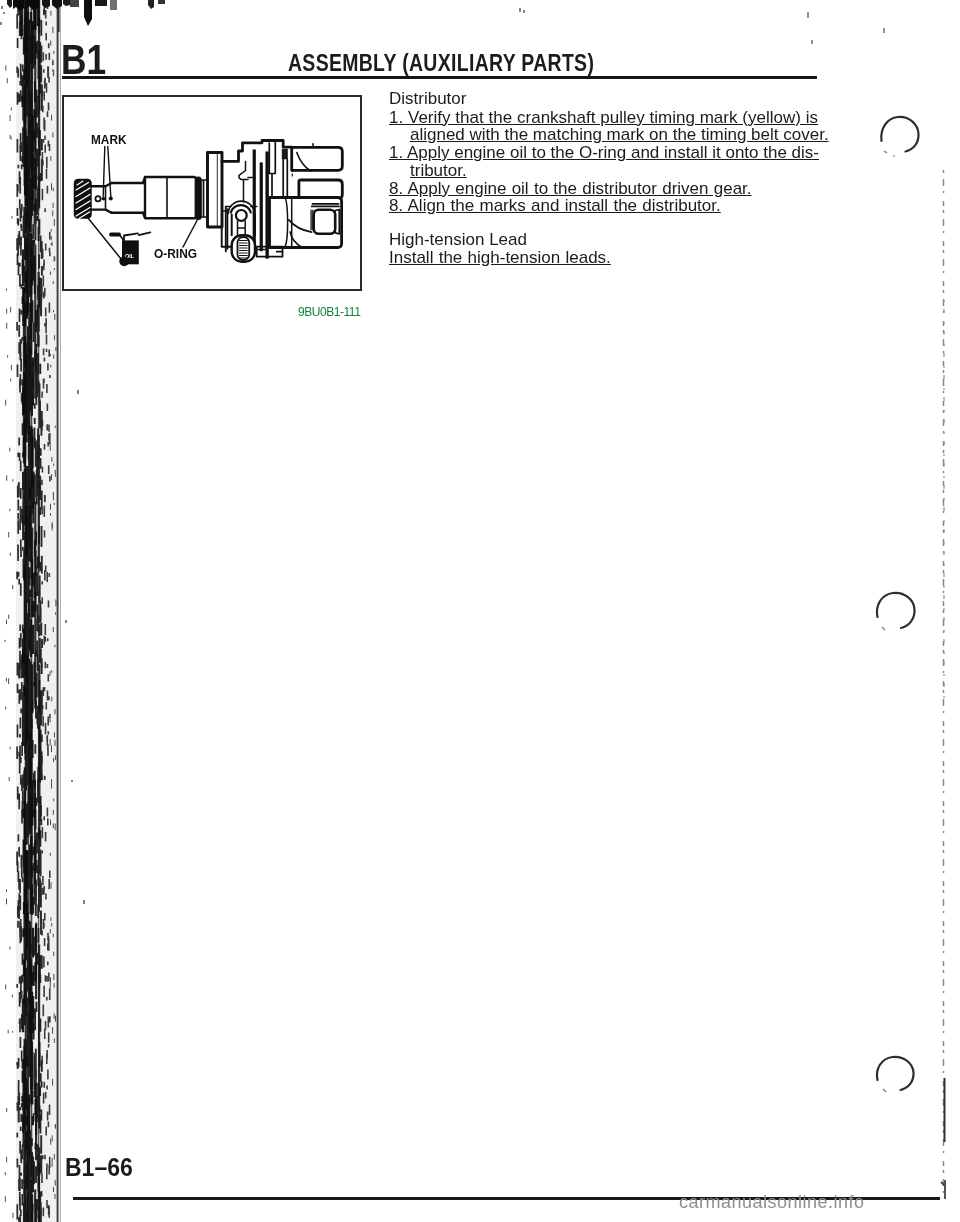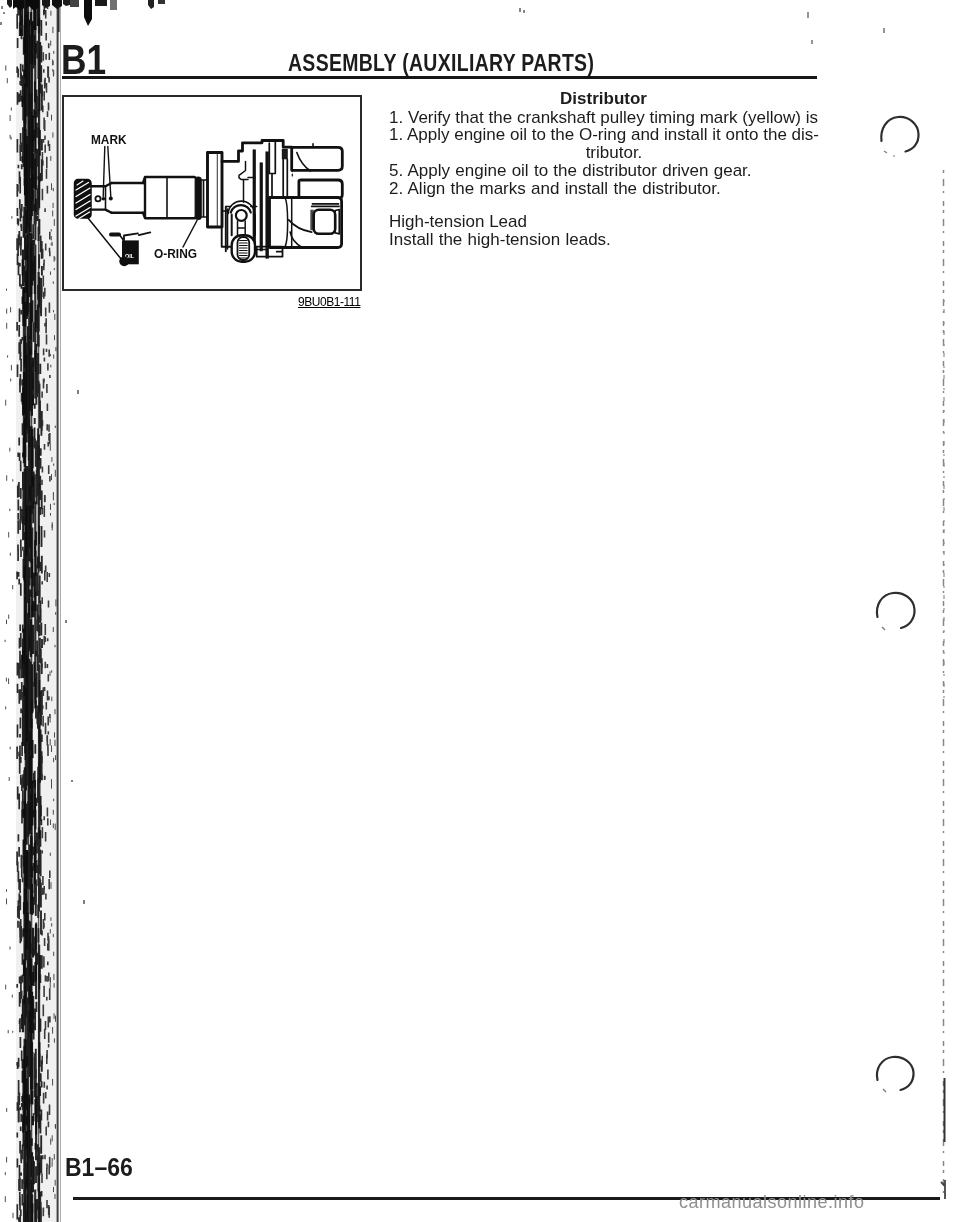--- a/index.html
+++ b/index.html
@@ -1,19 +1,19 @@
 <!DOCTYPE html>
 <html><head>
 <meta charset="utf-8">
 <style>
   html,body{margin:0;padding:0;}
   body{width:960px;height:1222px;background:#fff;font-family:"Liberation Sans",sans-serif;color:#1c1c1c;overflow:hidden;}
   #page{position:relative;width:960px;height:1222px;background:#fff;padding-left:19px;}
   .abs{position:absolute;}
-  .jline{white-space:nowrap;}
+  .jline{white-space:nowrap;text-decoration:underline;}
   .just{text-align:justify;text-align-last:justify;}
 </style>
 </head>
 <body>
 <div id="page">
 
   <svg class="abs" style="left:0;top:0;" width="130" height="1222" viewBox="0 0 130 1222">
   <rect x="16" y="0" width="42" height="1222" fill="#b5b5b5" opacity="0.20"></rect>
   <path d="M8.6 678.3v5.7M8.7 614.6v4.3M6.5 619.6v4.5M11.3 107.4v3.2M5.7 984.6v4.8M5.3 1196.2v5.9M10.2 746.7v2.6M5.1 639.8v2.2M6.5 288.6v2.1M8.7 532.1v5.4M9.2 777.0v4.0M10.3 552.7v3.1M13.0 1212.7v5.4M10.7 378.5v2.9M7.3 78.1v5.1M8.2 1029.9v3.5M12.7 1030.8v2.0M6.7 1108.0v3.9M12.8 479.2v2.3M10.0 946.5v3.1M5.7 399.7v5.9M11.1 136.7v3.0M5.8 65.4v5.2M6.4 677.7v3.8M6.5 889.3v2.5M10.1 134.8v3.7M6.7 322.8v5.9M11.4 364.9v5.5M6.7 475.4v5.4M10.1 115.0v6.0M6.7 308.6v5.1M7.6 355.3v2.3M5.7 706.4v3.0M9.8 447.7v3.8M12.7 585.0v4.3M11.9 216.1v2.6M12.3 994.6v3.0M6.5 898.5v5.8M6.6 1156.9v5.5M9.8 508.7v2.4M5.3 1172.2v3.0M10.6 307.1v5.3" stroke="#3a3a3a" stroke-width="1.0" opacity="0.9"></path>
   <path d="M20.6 351.8v5.3M21.3 76.3v6.0M20.4 1037.0v11.0M18.7 1116.7v5.7M17.1 322.0v8.8M17.4 208.1v7.8M20.4 153.3v7.7M22.3 1194.1v11.5M21.1 708.5v4.8M17.2 13.9v14.8M21.2 1172.4v3.3M20.8 583.2v12.5M18.9 1217.2v4.0M20.3 895.6v14.7M21.4 854.7v13.3M22.5 423.3v11.9M22.4 1060.0v8.4M21.7 1050.6v10.4M20.7 460.7v10.6M20.7 90.3v11.3M23.0 1070.6v12.5M19.3 893.2v10.6M19.6 1019.8v4.1M21.5 28.5v10.8M19.9 274.3v12.1M20.0 745.4v15.0M18.5 5.9v6.9M21.1 240.4v5.2M22.4 801.1v8.7M22.4 392.9v11.7M18.2 520.3v13.5M22.5 1071.2v8.0M20.5 380.0v4.8M20.0 1018.3v14.0M21.3 1156.7v6.6M18.0 544.5v6.6M18.3 499.5v11.1M20.0 378.6v13.9M22.9 546.7v4.0M17.2 1062.1v3.5M21.3 691.5v7.0M21.7 15.4v4.8M19.7 22.3v13.8M18.4 164.7v3.6M20.8 539.4v11.2M20.9 981.9v15.5M21.1 236.4v9.2M18.1 5.2v9.1M21.3 211.6v6.5M19.1 846.9v9.8M20.7 919.1v8.1M21.8 1103.0v4.1M22.6 877.6v4.7M19.7 758.9v14.8M19.3 689.4v14.4M21.8 1149.7v9.0M20.9 243.2v12.4M21.9 778.6v12.3M18.3 1095.4v15.7M22.9 650.3v13.3M18.9 1107.6v14.1M19.1 93.5v8.7M20.3 933.9v9.3M17.2 984.0v3.8M21.8 204.0v7.4M21.7 164.3v4.9M20.1 879.1v13.9M21.1 1151.5v9.4M22.7 97.5v5.9M20.2 347.7v12.5M20.8 632.9v14.0M20.4 374.1v8.0M22.1 1096.0v5.7M22.1 1179.3v9.8M20.4 238.4v10.0M20.0 734.0v3.4M22.8 624.6v8.2M21.8 682.1v9.4M21.1 72.8v10.0M19.5 1165.1v15.0M18.6 572.1v4.7M19.6 992.1v14.7M19.9 380.9v5.5M20.7 1126.4v4.7M21.7 19.9v5.5M18.4 834.3v7.2M19.1 751.8v4.4M21.4 142.5v9.6M18.5 234.4v9.9M19.6 452.7v8.4M20.2 187.8v5.7M20.8 774.8v9.9M22.1 742.0v14.1M18.4 900.2v13.5M22.4 379.3v7.1M22.5 259.4v16.0M22.3 156.2v6.1M21.4 310.1v4.3M22.0 508.9v13.3M17.8 485.8v11.9M17.1 238.3v11.9M22.5 1179.2v4.5M20.0 921.5v9.5M21.1 223.7v3.9M17.6 37.9v10.2M20.1 689.3v4.9M18.1 242.0v13.9M22.9 1128.4v4.2M17.4 1158.5v9.0M21.6 392.7v9.1M20.1 519.3v10.8M17.1 851.5v14.0M18.1 548.5v12.6M19.4 231.2v5.1M20.1 10.9v14.6M21.8 855.9v14.2M20.8 487.9v10.8M20.0 1196.8v13.5M18.5 1109.3v12.7M21.7 990.8v8.3M22.4 1070.7v12.0M21.6 930.2v8.3M21.3 78.5v7.4M19.8 5.0v7.6M20.8 757.0v6.0M22.7 808.6v7.4M21.0 690.3v9.9M19.3 1217.9v11.3M21.2 925.9v15.7M17.1 746.5v12.6M18.5 484.3v3.7M18.2 452.6v4.3M18.5 1102.3v10.2M20.0 1177.7v10.4M23.0 774.2v13.5M17.5 724.6v12.9M17.3 1132.4v5.1M19.8 199.3v9.4M20.7 63.8v15.3M19.5 637.8v10.8M19.2 342.3v11.5M20.4 339.6v12.3M18.8 9.2v6.2M17.3 184.0v12.8M19.3 1092.4v12.7M17.3 1204.2v15.3M17.4 1102.2v8.6M19.9 1185.1v6.2M20.1 1141.1v12.4M19.8 1192.0v13.6M20.6 133.1v11.1M19.7 241.7v3.7M20.2 144.4v8.8M21.0 550.5v6.4M20.5 506.3v13.1M20.2 1215.1v15.4M21.4 284.3v4.5M22.4 953.6v11.1M19.2 324.9v11.9M20.4 717.4v11.2M21.5 224.7v6.2M22.9 1114.7v14.4M17.2 66.5v6.5M19.6 756.2v4.3M20.2 80.9v4.1M21.1 667.1v11.2M19.2 578.7v5.7M19.1 905.2v13.9M17.4 138.9v13.5M20.7 934.5v5.8M19.5 308.4v13.5M19.2 793.4v15.9M19.0 664.6v12.7M22.5 516.3v7.8M17.6 1065.0v4.0M17.5 683.7v9.3M21.1 358.4v13.1M17.5 253.5v11.6M17.5 364.5v12.4M21.2 338.9v4.9M19.1 882.0v7.8M17.7 861.6v10.4M22.5 1144.4v14.9M19.6 976.5v7.0M18.9 481.9v15.2M22.4 296.4v7.7M19.2 437.4v8.1M19.3 231.0v10.3M21.8 654.7v13.9M20.4 208.5v12.9M22.3 337.1v3.3M20.1 659.1v10.4M22.8 790.4v13.5M17.4 662.4v13.2M17.5 92.1v12.6M22.4 95.8v11.2M17.9 906.3v11.4M18.5 262.3v12.9M20.1 929.5v8.1M19.0 1179.1v11.7M20.0 650.8v12.4M21.2 1113.8v8.3M22.0 809.4v14.1M21.8 1014.3v14.6M22.7 777.0v9.8M21.3 975.6v8.5M19.5 171.2v12.6M22.9 452.4v5.2M18.2 513.0v6.8M22.8 64.6v7.0M17.7 786.4v13.1M18.1 68.4v9.0M20.5 1106.8v3.5M17.7 218.2v5.8M18.4 871.3v10.7M18.3 218.8v6.7M18.0 920.7v7.1M20.3 993.8v9.2M18.6 1080.0v14.9M19.1 663.1v15.4M19.9 263.0v3.6M22.7 974.5v8.0M20.2 624.4v6.6M22.9 798.2v6.1M17.1 571.5v7.8M21.8 866.5v10.9M17.9 184.4v7.2M18.6 1057.7v9.7M20.8 1209.6v6.5M20.2 176.7v13.0" stroke="#161616" stroke-width="1.7" opacity="0.9"></path>
@@ -172,36 +172,37 @@
 
     <path d="M124 240v-4.5l13.9-2.2M138.8 235.1l11.5-2.7" stroke-width="1.8"></path>
 
     <rect x="122" y="240.4" width="16.8" height="23.9" fill="#0f0f0f" stroke="none"></rect>
 
     <text x="125" y="258" font-size="5.5" font-weight="700" fill="#fff" stroke="none">OIL</text>
 
     <circle cx="124.2" cy="261.3" r="4.9" fill="#0f0f0f" stroke="none"></circle>
   </svg>
 
-  <div class="abs" style="left:298px;top:295px;font-size:12px;color:#000000;letter-spacing:-0.45px;text-decoration:underline;">9BU0B1-111</div>
+  <div class="abs" style="left:298px;top:305px;font-size:12px;color:#15803d;letter-spacing:-0.45px;">9BU0B1-111</div>
 
   <div class="abs" style="left:389px;top:90px;width:429px;font-size:17px;line-height:17.7px;">
 
-    <div style="font-weight:700;margin-bottom:1px;text-align:center;">Distributor</div>
+    <div style="font-weight:400;margin-bottom:1px;">Distributor</div>
 
     <div class="jline just">1. Verify that the crankshaft pulley timing mark (yellow) is</div>
 
+    <div class="jline just" style="padding-left:21px;">aligned with the matching mark on the timing belt cover.</div>
 
     <div class="jline just">1. Apply engine oil to the O-ring and install it onto the dis-</div>
 
-    <div class="jline" style="padding-left:21px;text-align:center;">tributor.</div>
-
-    <div class="jline" style="word-spacing:0.55px;">5. Apply engine oil to the distributor driven gear.</div>
-
-    <div class="jline" style="word-spacing:0.55px;">2. Align the marks and install the distributor.</div>
+    <div class="jline" style="padding-left:21px;">tributor.</div>
+
+    <div class="jline" style="word-spacing:0.55px;">8. Apply engine oil to the distributor driven gear.</div>
+
+    <div class="jline" style="word-spacing:0.55px;">8. Align the marks and install the distributor.</div>
 
 
     <div style="font-weight:400;margin-top:16px;">High-tension Lead</div>
 
     <div class="jline" style="word-spacing:0.55px;">Install the high-tension leads.</div>
   </div>
 
   <svg class="abs" style="left:870px;top:110px;" width="60" height="55" viewBox="870 110 60 55" fill="none">
     <path d="M881.5 141c-1.5-12 5-23 16.5-24 11-1 20 7 20.5 17 .4 9-5 15.5-13 17.5" stroke="#2e2e2e" stroke-width="2.2" stroke-linecap="round"></path>
     <path d="M884 151l3 2M893 156h2" stroke="#777" stroke-width="1.2"></path>

